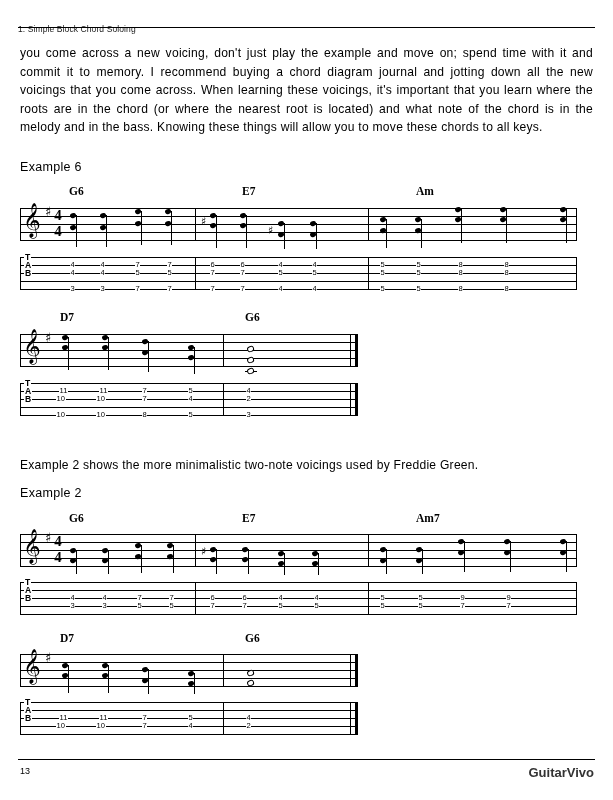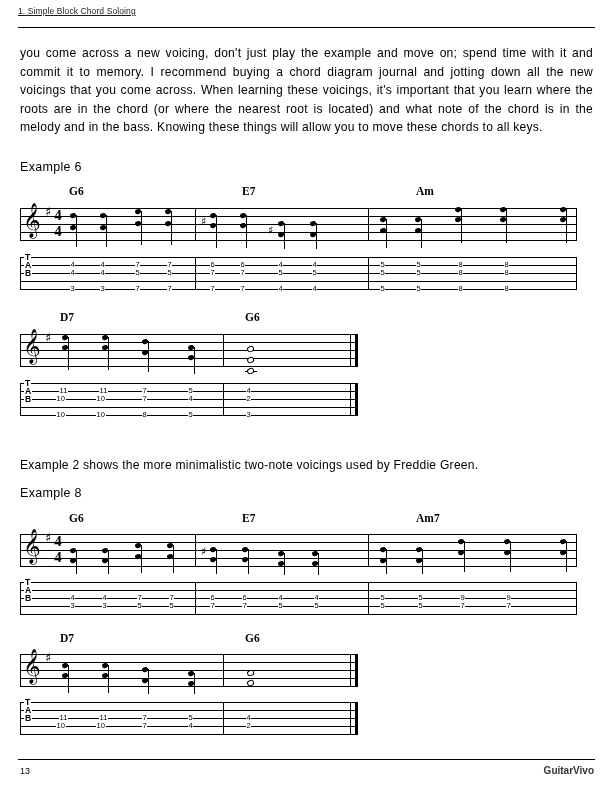--- a/index.html
+++ b/index.html
@@ -18,26 +18,25 @@
   .page {
     position: relative;
     width: 613px;
     height: 800px;
     box-sizing: border-box;
   }
   
   .header {
     position: absolute;
     left: 18px;
-    top: 6px;
+    top: 24px;
     width: 577px;
     font-size: 8.5px;
     letter-spacing: 0.1px;
     color: #1a1a1a;
-    text-decoration: underline;
   }
   .header-rule {
     position: absolute;
     left: 18px;
     top: 27px;
     width: 577px;
     height: 1px;
     background: #000000;
   }
   
@@ -187,21 +186,21 @@
     position: absolute;
     left: 20px;
     top: 766px;
     font-size: 9px;
     color: #000000;
   }
   .brand {
     position: absolute;
     right: 19px;
     top: 765px;
-    font-size: 10px;
+    font-size: 13px;
     font-weight: bold;
     color: #333333;
   }
 </style>
 </head>
 <body>
 
 <div class="page">
 
   <div class="header">1. Simple Block Chord Soloing</div>
@@ -402,21 +401,21 @@
       <div class="tabnum" style="left:36px; top:28px;">10</div>
       <div class="tabnum" style="left:76px; top:28px;">10</div>
       <div class="tabnum" style="left:122px; top:28px;">8</div>
       <div class="tabnum" style="left:168px; top:28px;">5</div>
       <div class="tabnum" style="left:226px; top:28px;">3</div>
     </div>
   </div>
 
   <div class="mid-text" style="top:456px;">Example 2 shows the more minimalistic two-note voicings used by Freddie Green.</div>
 
-  <div class="example-heading" style="left:20px; top:486px;">Example 8</div>
+  <div class="example-heading" style="left:20px; top:486px;">Example 2</div>
 
   <div class="system" style="left:20px; top:512px; width:557px; height:106px;">
 
     <div class="chord-name" style="left:49px; top:0px;">G6</div>
     <div class="chord-name" style="left:222px; top:0px;">E7</div>
     <div class="chord-name" style="left:396px; top:0px;">Am7</div>
 
     <div class="staff" style="position:absolute; left:0; top:22px; width:557px; height:34px;">
       <div class="staff-line" style="top:0px; width:557px;"></div>
       <div class="staff-line" style="top:8px; width:557px;"></div>

